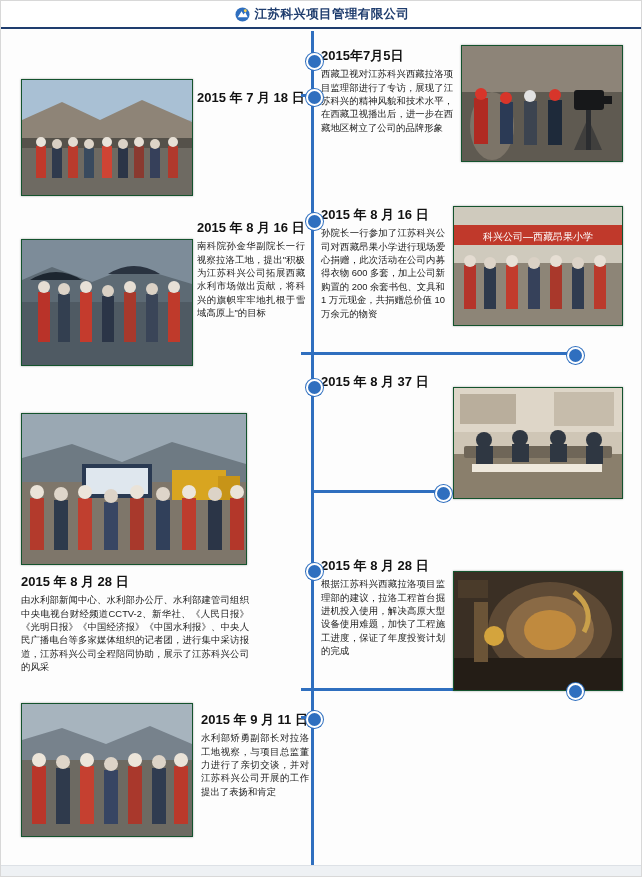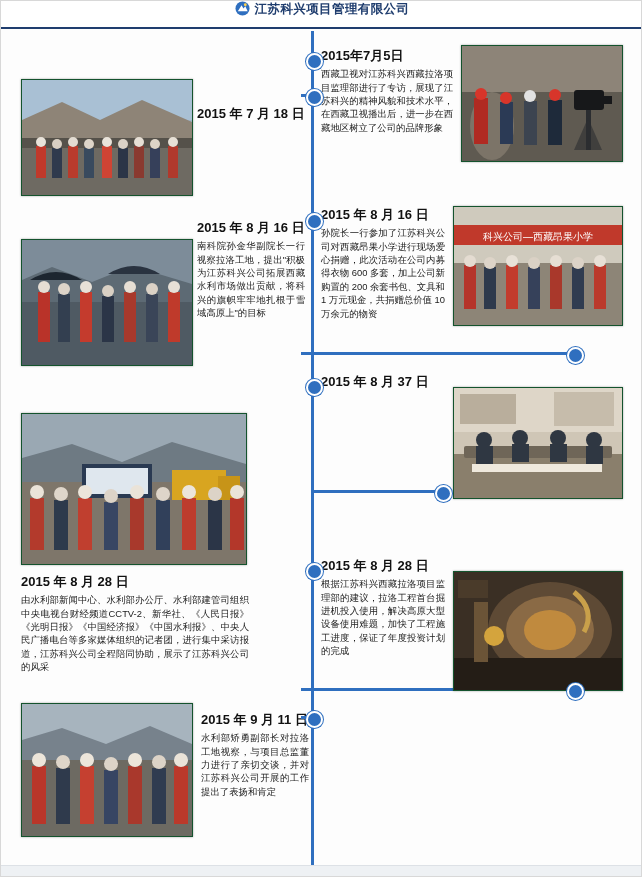--- a/index.html
+++ b/index.html
@@ -24,21 +24,21 @@
     overflow: hidden;
   }
   
   .header {
     position: absolute;
     top: 0; left: 0;
     width: 642px;
     height: 26px;
     border-bottom: 2px solid #1f3d6e;
     display: flex;
-    align-items: flex-start;
+    align-items: center;
     justify-content: center;
     background: #ffffff;
   }
   .header-logo {
     width: 15px; height: 15px;
     margin-right: 5px;
     flex: none;
   }
   .header-title {
     font-size: 12.5px;
@@ -191,21 +191,21 @@
           <circle cx="101" cy="64" r="5" fill="#dbd2c6"></circle>
           <rect x="112" y="66" width="10" height="32" fill="#8a3a30"></rect>
           <circle cx="117" cy="62" r="5" fill="#e6dfd5"></circle>
           <rect x="128" y="68" width="10" height="30" fill="#36405a"></rect>
           <circle cx="133" cy="64" r="5" fill="#ddd4c8"></circle>
           <rect x="146" y="66" width="10" height="32" fill="#b0392c"></rect>
           <circle cx="151" cy="62" r="5" fill="#e7e0d6"></circle>
         </g>
       </svg>
     </div>
-    <div class="txt" style="left:196px; top:88px; width:108px;margin-top:16px;">
+    <div class="txt" style="left:196px; top:88px; width:108px;">
       <span class="date">2015 年 7 月 18 日</span>
     </div>
     <div class="connector" style="left:300px; top:93px; width:12px;"></div>
   </div>
   <div class="node" style="top:88px;"></div>
 
   <div class="entry">
     <div class="photo" style="left:20px; top:238px; width:170px; height:125px;">
       <svg viewBox="0 0 170 125" preserveAspectRatio="none">
         <rect width="170" height="125" fill="#6d7c89"></rect>

